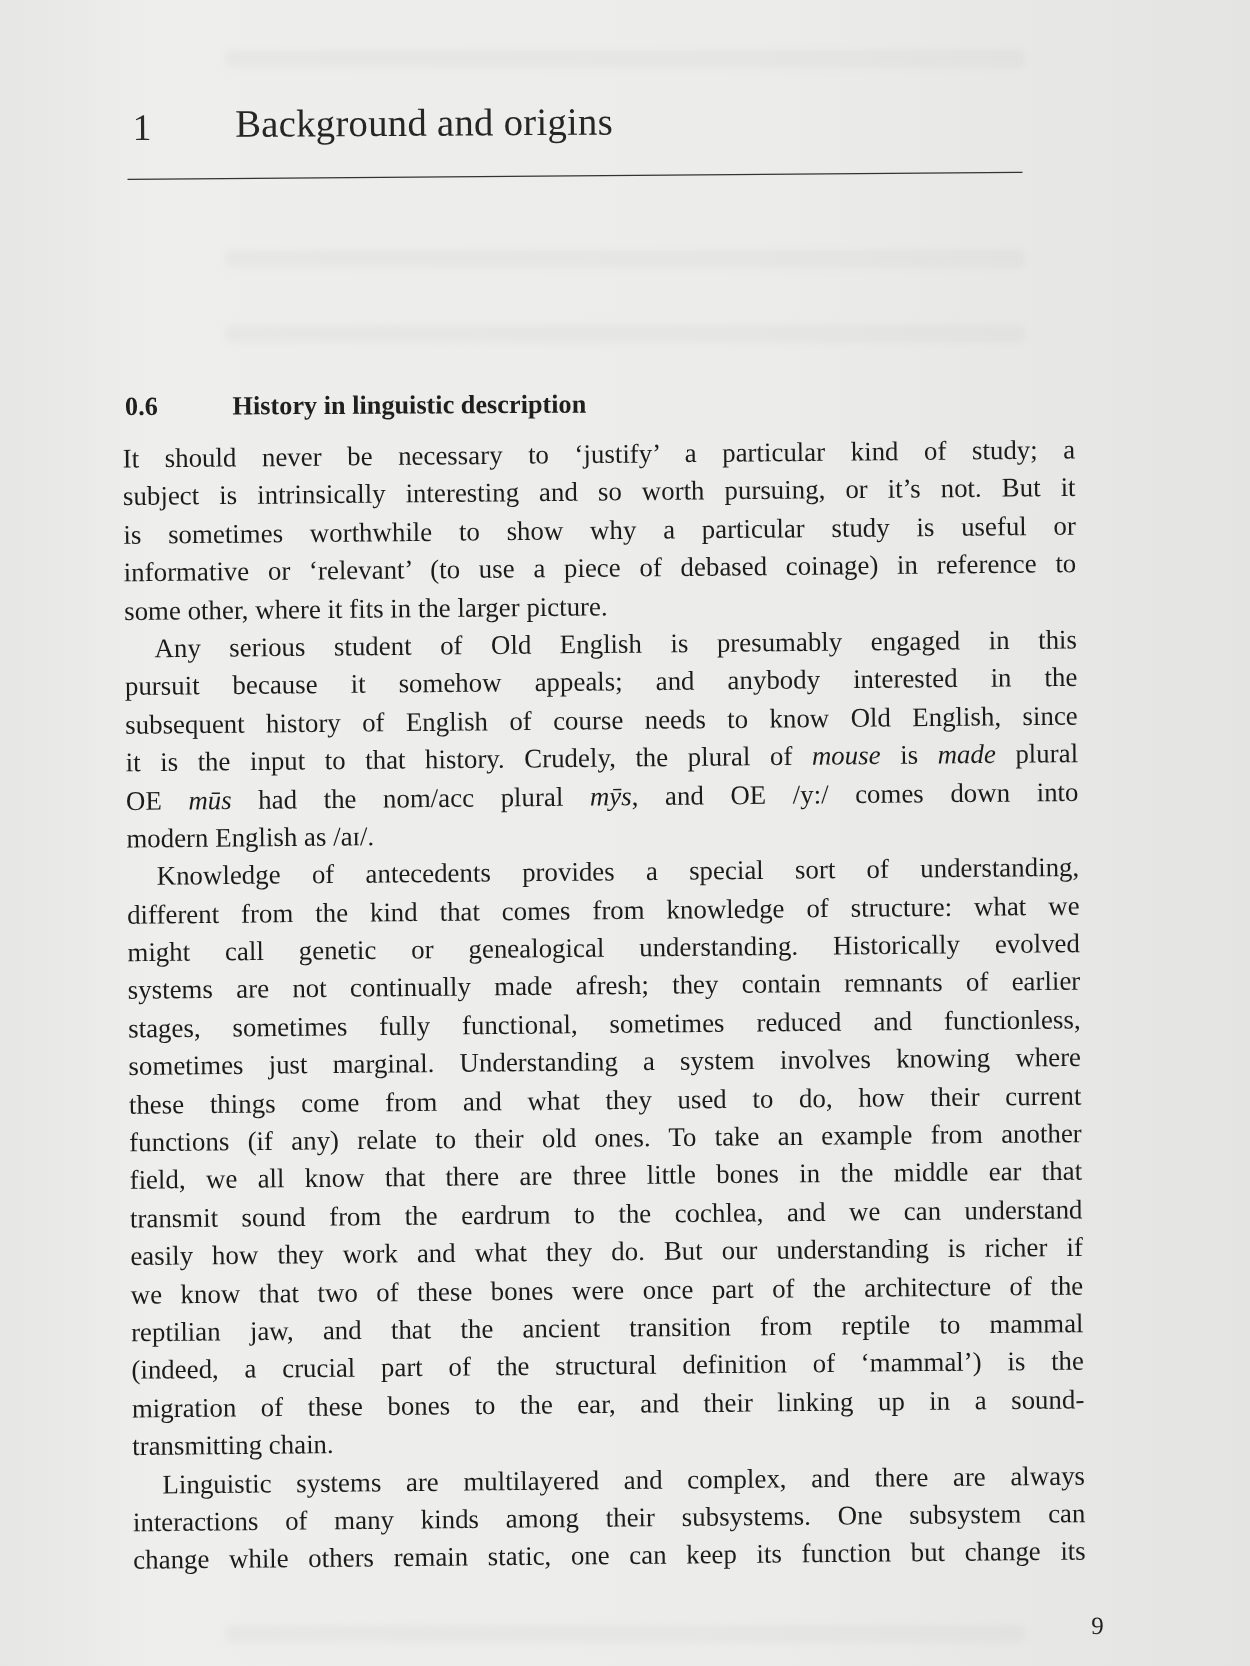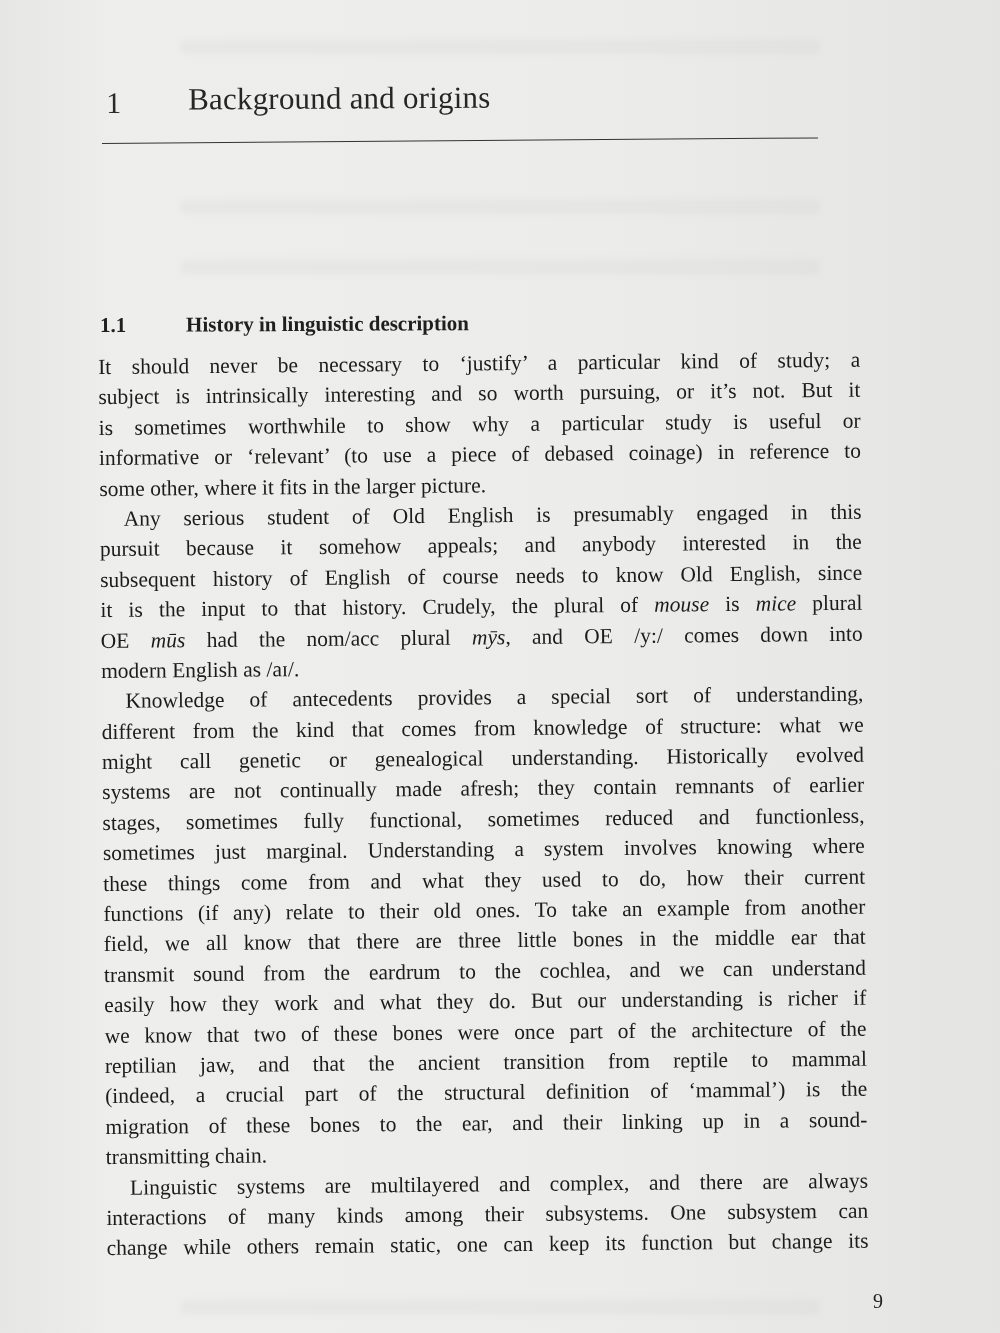--- a/index.html
+++ b/index.html
@@ -65,38 +65,38 @@
   <div class="bleed" style="top:260px"></div>
   <div class="bleed" style="top:1300px"></div>
 
   <div class="chapter-head">
     <span class="chapter-num">1</span>
     <span class="chapter-title">Background and origins</span>
   </div>
   <div class="chapter-rule"></div>
 
   <div class="section-head">
-    <span class="section-num">1.1</span><span>History in linguistic description</span>
+    <span class="section-num">0.6</span><span>History in linguistic description</span>
   </div>
 
   <div class="body">
 
     <div>
       <span class="line">It should never be necessary to ‘justify’ a particular kind of study; a</span>
       <span class="line">subject is intrinsically interesting and so worth pursuing, or it’s not. But it</span>
       <span class="line">is sometimes worthwhile to show why a particular study is useful or</span>
       <span class="line">informative or ‘relevant’ (to use a piece of debased coinage) in reference to</span>
       <span class="line last">some other, where it fits in the larger picture.</span>
     </div>
 
     <div>
       <span class="line indent">Any serious student of Old English is presumably engaged in this</span>
       <span class="line">pursuit because it somehow appeals; and anybody interested in the</span>
       <span class="line">subsequent history of English of course needs to know Old English, since</span>
-      <span class="line"><span>it is the input to that history. Crudely, the plural of </span><i>mouse</i><span> is </span><i>mice</i><span> plural</span></span>
+      <span class="line"><span>it is the input to that history. Crudely, the plural of </span><i>mouse</i><span> is </span><i>made</i><span> plural</span></span>
       <span class="line"><span>OE </span><i>mūs</i><span> had the nom/acc plural </span><i>mȳs</i><span>, and OE /y:/ comes down into</span></span>
       <span class="line last">modern English as /aɪ/.</span>
     </div>
 
     <div>
       <span class="line indent">Knowledge of antecedents provides a special sort of understanding,</span>
       <span class="line">different from the kind that comes from knowledge of structure: what we</span>
       <span class="line">might call genetic or genealogical understanding. Historically evolved</span>
       <span class="line">systems are not continually made afresh; they contain remnants of earlier</span>
       <span class="line">stages, sometimes fully functional, sometimes reduced and functionless,</span>

